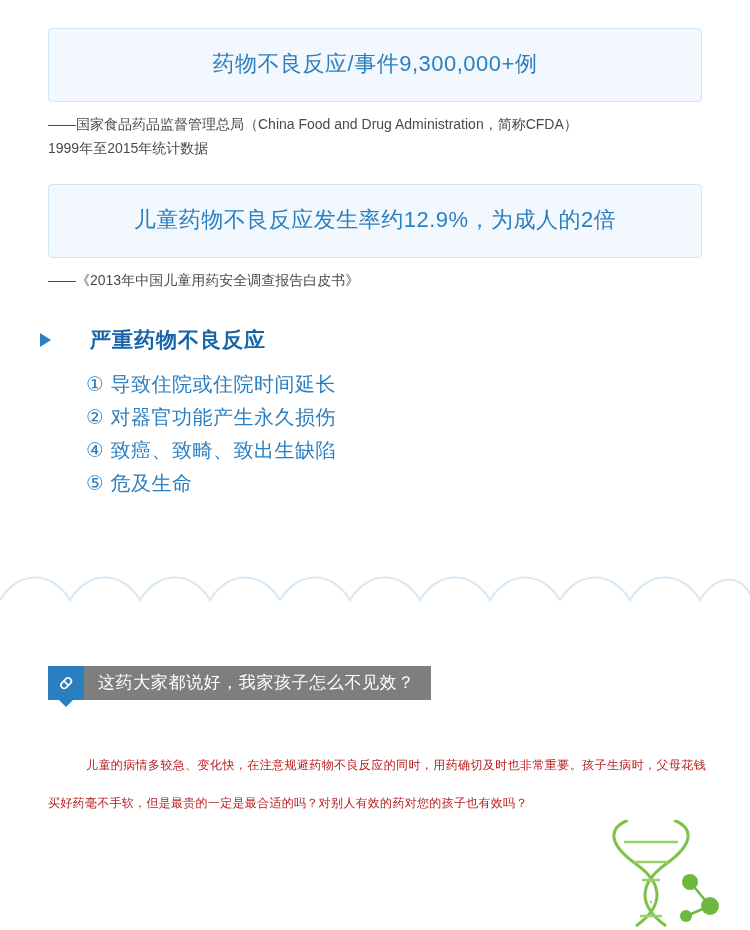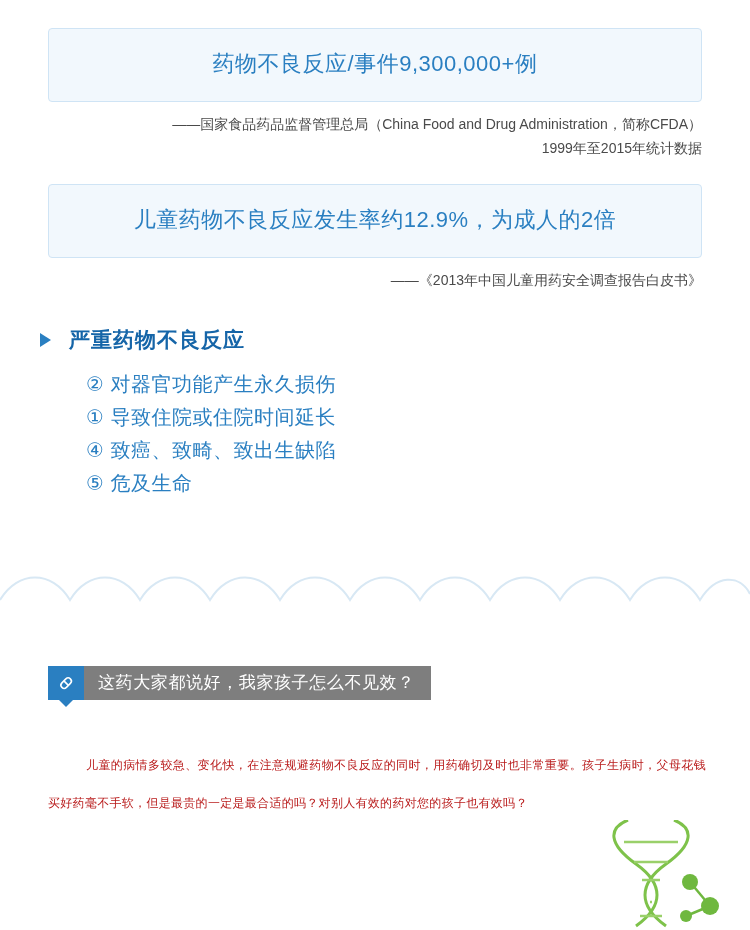--- a/index.html
+++ b/index.html
@@ -34,34 +34,34 @@
     white-space: nowrap;
   }
   .stat-box.first { margin-top: 28px; }
   .sup {
     font-size: 12px;
     vertical-align: super;
   }
 
   .source {
     margin: 10px 48px 0 48px;
-    text-align: right;
     font-size: 14px;
     line-height: 24px;
     color: #4a4a4a;
   }
   .source .src-line { display: block; }
 
   .gap-a { height: 24px; }
 
   
   .section-head {
     margin: 34px 0 6px 40px;
     display: flex;
     align-items: center;
+    gap: 21px;
   }
   .tri {
     width: 0; height: 0;
     border-left: 11px solid #2a7fc1;
     border-top: 7px solid transparent;
     border-bottom: 7px solid transparent;
     margin-right: 18px;
   }
   .section-title {
     font-size: 21px;
@@ -177,22 +177,22 @@
 <div class="source">
   <span class="src-line">——《2013年中国儿童用药安全调查报告白皮书》</span>
 </div>
 
 <div class="section-head">
   <span class="tri"></span>
   <span class="section-title">严重药物不良反应</span>
 </div>
 
 <ul class="num-list">
+  <li><span class="num">①</span><span>导致住院或住院时间延长</span></li>
   <li><span class="num">②</span><span>对器官功能产生永久损伤</span></li>
-  <li><span class="num">①</span><span>导致住院或住院时间延长</span></li>
   <li><span class="num">④</span><span>致癌、致畸、致出生缺陷</span></li>
   <li><span class="num">⑤</span><span>危及生命</span></li>
 </ul>
 
 <div class="cloud-wrap">
   <svg width="750" height="70" viewBox="0 0 750 70" xmlns="http://www.w3.org/2000/svg">
     <path d="M0,40
              C 18,10 52,10 70,40
              C 88,10 122,10 140,40
              C 158,10 192,10 210,40

